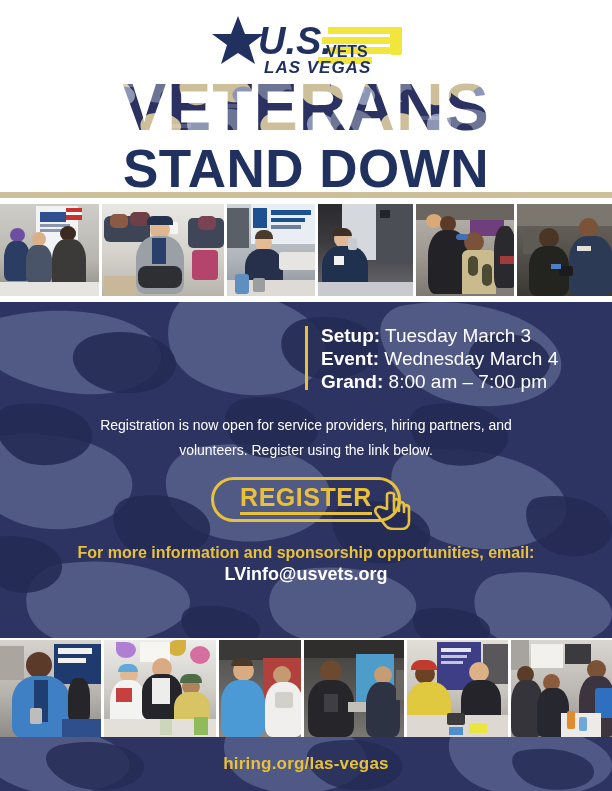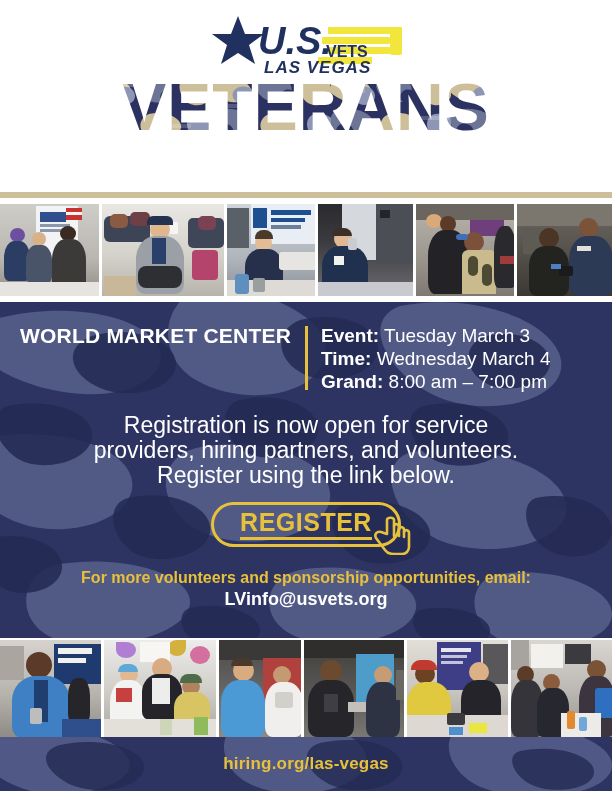--- a/index.html
+++ b/index.html
@@ -195,21 +195,21 @@
     line-height: 23px;
     font-weight: 400;
     white-space: nowrap;
   }
   .sched-line b { font-weight: bold; }
 
   
   .blurb {
     text-align: center;
     color: #ffffff;
-    font-size: 23px;
+    font-size: 14px;
     line-height: 25px;
     margin: 20px auto 12px auto;
     width: 470px;
   }
 
   
   .register-wrap {
     position: relative;
     width: 190px;
     height: 45px;
@@ -331,20 +331,21 @@
             <rect x="30" y="8" width="26" height="5" fill="#ffffff" opacity=".55"></rect>
             <rect x="120" y="30" width="30" height="4" fill="#ffffff" opacity=".4"></rect>
             <rect x="250" y="14" width="24" height="5" fill="#ffffff" opacity=".35"></rect>
             <rect x="330" y="42" width="28" height="4" fill="#ffffff" opacity=".4"></rect>
             <rect x="60" y="50" width="40" height="4" fill="#ffffff" opacity=".35"></rect>
           </g>
 
           <text x="-9999" y="-9999">VETERANS</text>
         </svg>
       </div>
+      <div class="standdown">STAND DOWN</div>
     </div>
 
     <div class="tan-bar"></div>
   </div>
 
   <div class="photo-strip top">
 
     <div class="photo" style="width:100px">
       <div class="scene">
         <div class="bg-hall" style="background:linear-gradient(180deg,#cfcdc8 0%,#b9b6b0 60%,#8d8a85 100%)"></div>
@@ -479,32 +480,31 @@
         <path d="M190,306 C228,298 262,314 260,330 C258,344 216,350 196,340 C180,332 176,310 190,306 Z"></path>
         <path d="M420,308 C458,300 492,316 490,330 C488,344 448,350 428,340 C412,332 408,312 420,308 Z"></path>
       </g>
     </svg>
 
     <div class="body-content">
 
 
       <div class="info-row">
         <div class="venue">
-          <div class="venue-name">WORLD MARKET CENTER</div>
         </div>
 
         <div class="divider"></div>
 
         <div class="schedule">
           <div class="sched-line">
-            <b>Event:</b>
+            <b>Setup:</b>
             <span>Tuesday March 3</span>
           </div>
           <div class="sched-line">
-            <b>Time:</b>
+            <b>Event:</b>
             <span>Wednesday March 4</span>
           </div>
           <div class="sched-line">
             <b>Grand:</b>
             <span>8:00 am – 7:00 pm</span>
           </div>
         </div>
       </div>
 
       <div class="blurb">Registration is now open for service providers, hiring partners, and volunteers. Register using the link below.</div>
@@ -517,21 +517,21 @@
           <g fill="none" stroke="#e8c13c" stroke-width="2.6" stroke-linejoin="round" stroke-linecap="round">
             <path d="M20,10 L20,24 L14,22 C10,21 7,24 9,28 L18,40 C20,43 23,44 27,44 L35,44 C39,44 42,41 42,37 L42,23 C42,20 38,19 37,22 L37,20 C37,17 33,16 32,19 L32,17 C32,14 28,13 27,16 L27,10 C27,7 20,7 20,10 Z"></path>
             <path d="M27,16 L27,26"></path>
             <path d="M32,19 L32,26"></path>
             <path d="M37,22 L37,27"></path>
           </g>
         </svg>
       </div>
 
       <div class="email-block">
-        <div class="email-line1">For more volunteers and sponsorship opportunities, email:</div>
+        <div class="email-line1">For more information and sponsorship opportunities, email:</div>
         <div class="email-line2">LVinfo@usvets.org</div>
       </div>
     </div>
   </div>
 
   <div class="photo-strip bottom">
 
     <div class="photo" style="width:104px">
       <div class="scene">
         <div class="bg-hall" style="background:linear-gradient(180deg,#d6d3ce 0%,#b7b3ad 55%,#8e8a85 100%)"></div>

